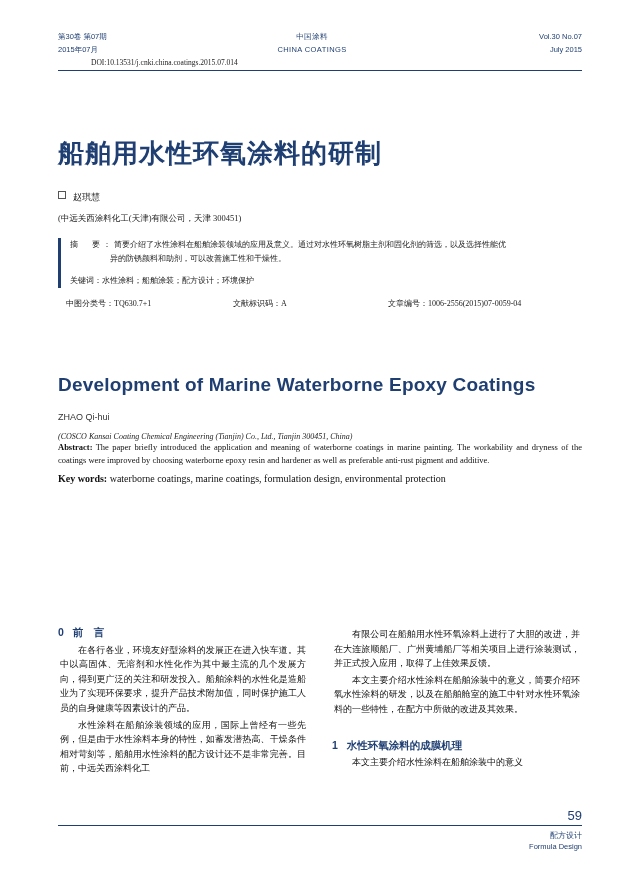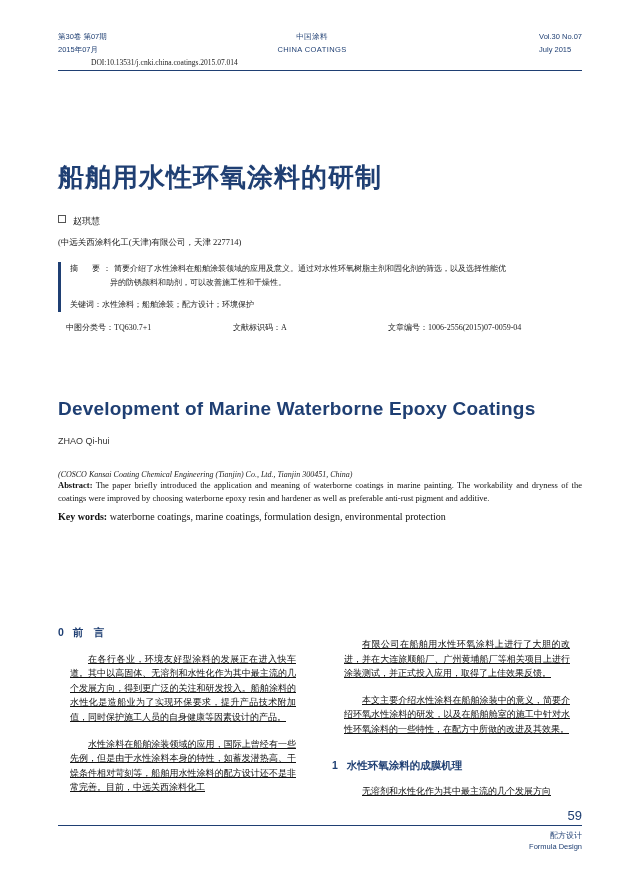--- a/index.html
+++ b/index.html
@@ -44,21 +44,21 @@
     top: 0;
     text-align: center;
     line-height: 13px;
     font-family: "Liberation Sans", sans-serif;
     letter-spacing: 0.4px;
   }
   .runhead .right {
     position: absolute;
     right: 0;
     top: 0;
-    text-align: left;
+    text-align: right;
     line-height: 13px;
     font-family: "Liberation Sans", sans-serif;
   }
   .runhead .doi {
     position: absolute;
     left: 0;
     top: 28px;
     font-size: 7.5px;
     color: #222;
     font-family: "Liberation Serif", serif;
@@ -67,21 +67,21 @@
   .rule-top {
     position: absolute;
     left: 58px;
     right: 58px;
     top: 70px;
     border-top: 1px solid #1f3f73;
   }
 
   
   .cn-title {
-    margin-top: 88px;
+    margin-top: 64px;
     font-family: "Liberation Sans", sans-serif;
     font-size: 26px;
     font-weight: bold;
     color: #1f3f73;
     letter-spacing: 1px;
   }
   .cn-author {
     margin-top: 20px;
     font-size: 9px;
     color: #222;
@@ -143,21 +143,21 @@
     color: #1f3f73;
     letter-spacing: 0.2px;
   }
   .en-author {
     margin-top: 16px;
     font-size: 9px;
     color: #333;
     font-family: "Liberation Sans", sans-serif;
   }
   .en-affil {
-    margin-top: 24px;
+    margin-top: 10px;
     font-size: 8px;
     font-style: italic;
     color: #222;
   }
   .en-abs {
     font-size: 8.5px;
     line-height: 13px;
     text-align: justify;
     color: #111;
   }
@@ -190,22 +190,21 @@
   .sec-head {
     font-family: "Liberation Sans", sans-serif;
     font-size: 10.5px;
     font-weight: bold;
     color: #1f3f73;
     margin-bottom: 3px;
   }
   .sec-head .num { margin-right: 9px; }
   .para {
     text-indent: 18px;
-    margin: 12px;
-    text-decoration: underline;
+    margin: 2px;
   }
   .para + .para { margin-top: 0; }
   .sec-head-2 {
     font-family: "Liberation Sans", sans-serif;
     font-size: 10.5px;
     font-weight: bold;
     color: #1f3f73;
     margin-top: 21px;
     margin-bottom: 3px;
   }
@@ -263,21 +262,21 @@
     <div class="doi">DOI:10.13531/j.cnki.china.coatings.2015.07.014</div>
   </div>
   <div class="rule-top"></div>
 
   <div class="cn-title">船舶用水性环氧涂料的研制</div>
 
   <div class="cn-author">
     <span class="box"></span><span>赵琪慧</span>
   </div>
 
-  <div class="cn-affil">(中远关西涂料化工(天津)有限公司，天津  227714)</div>
+  <div class="cn-affil">(中远关西涂料化工(天津)有限公司，天津  300451)</div>
 
   <div class="abs-block">
     <div class="abs-row">
       <span class="lbl">摘　要：</span><span>简要介绍了水性涂料在船舶涂装领域的应用及意义。通过对水性环氧树脂主剂和固化剂的筛选，以及选择性能优</span>
     </div>
     <div class="abs-indent">异的防锈颜料和助剂，可以改善施工性和干燥性。</div>
     <div class="kw-row">
       <span>关键词：</span><span>水性涂料；船舶涂装；配方设计；环境保护</span>
     </div>
   </div>
@@ -312,21 +311,21 @@
       </div>
       <p class="para">在各行各业，环境友好型涂料的发展正在进入快车道。其中以高固体、无溶剂和水性化作为其中最主流的几个发展方向，得到更广泛的关注和研发投入。船舶涂料的水性化是造船业为了实现环保要求，提升产品技术附加值，同时保护施工人员的自身健康等因素设计的产品。</p>
       <p class="para">水性涂料在船舶涂装领域的应用，国际上曾经有一些先例，但是由于水性涂料本身的特性，如蓄发潜热高、干燥条件相对苛刻等，船舶用水性涂料的配方设计还不是非常完善。目前，中远关西涂料化工</p>
     </div>
     <div class="col">
       <p class="para">有限公司在船舶用水性环氧涂料上进行了大胆的改进，并在大连旅顺船厂、广州黄埔船厂等相关项目上进行涂装测试，并正式投入应用，取得了上佳效果反馈。</p>
       <p class="para">本文主要介绍水性涂料在船舶涂装中的意义，简要介绍环氧水性涂料的研发，以及在船舶舱室的施工中针对水性环氧涂料的一些特性，在配方中所做的改进及其效果。</p>
       <div class="sec-head-2">
         <span class="num">1</span><span>水性环氧涂料的成膜机理</span>
       </div>
-      <p class="para">无溶剂和水性化作为其中最主流的几个发展方向</p>
+      <p class="para">本文主要介绍水性涂料在船舶涂装中的意义</p>
     </div>
   </div>
 
   <div class="footer">
     <div class="pageno">59</div>
     <div class="rule"></div>
     <div class="f1">配方设计</div>
     <div class="f2">Formula Design</div>
   </div>
 

